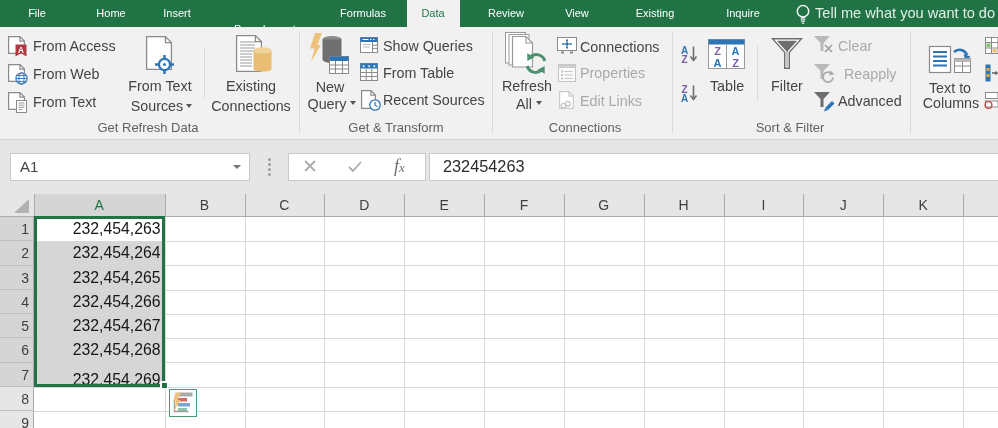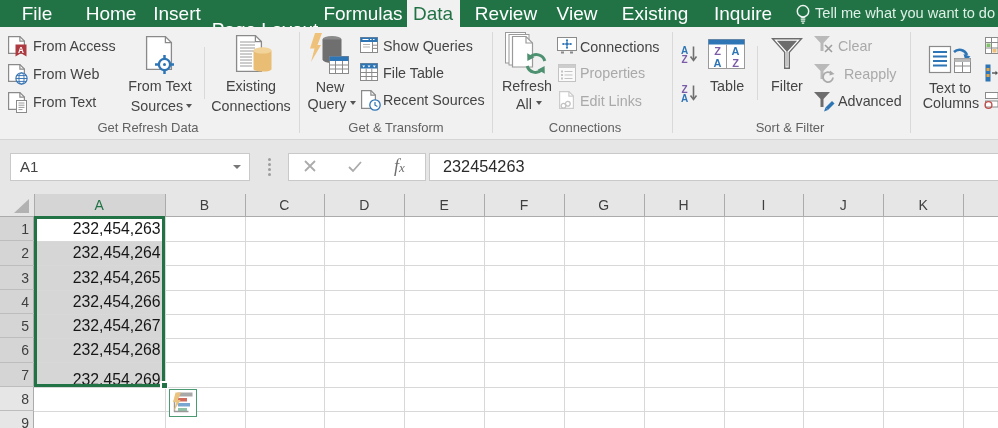--- a/index.html
+++ b/index.html
@@ -2,21 +2,21 @@
 <html><head><meta charset="utf-8"><style>
 html,body{margin:0;padding:0}
 body{width:998px;height:428px;overflow:hidden;position:relative;
  font-family:"Liberation Sans",sans-serif;background:#fff;
  -webkit-font-smoothing:antialiased}
 .ab{position:absolute}
 .lbl{font-size:14.3px;line-height:14px;color:#444;white-space:nowrap}
 .dis{color:#a9a9a9}
 .big{font-size:14.3px;line-height:14px;color:#444;white-space:nowrap;text-align:center;transform:translateX(-50%)}
 .glbl{font-size:13px;line-height:13px;color:#616161;white-space:nowrap;text-align:center;transform:translateX(-50%)}
-.tab{font-size:19px;line-height:27px;color:#fff;white-space:nowrap;transform:translateX(-50%)}
+.tab{font-size:11px;line-height:27px;color:#fff;white-space:nowrap;transform:translateX(-50%)}
 .sep{width:1px;background:#d9d9d9}
 .hl{font-size:14px;line-height:22px;color:#3f3f3f;text-align:center}
 .hlg{color:#217346}
 .rn{font-size:14px;line-height:24px;color:#3f3f3f;text-align:right}
 .cv{font-size:15.8px;line-height:24px;color:#171717;text-align:right;white-space:nowrap}
 svg{position:absolute;overflow:visible}
 </style></head><body>
 
 <div class="ab" style="left:0;top:0;width:998px;height:27px;background:#217346"></div>
 <div class="ab" style="left:407px;top:0;width:53px;height:27px;background:#f1f1f1"></div>
@@ -125,21 +125,21 @@
 </svg>
 <div class="ab lbl" style="left:383px;top:39px">Show Queries</div>
 <svg class="ab" width="18" height="18" viewBox="0 0 18 18" style="left:360px;top:63px">
 <rect x="0.5" y="0.5" width="17" height="17" fill="#fff" stroke="#8a8a8a"></rect>
 <rect x="0.5" y="0.5" width="17" height="5" fill="#2e75b6"></rect>
 <polygon points="2.2,2.4 5.2,2.4 3.7,4.6" fill="#fff"></polygon>
 <polygon points="7.5,2.4 10.5,2.4 9,4.6" fill="#fff"></polygon>
 <polygon points="12.8,2.4 15.8,2.4 14.3,4.6" fill="#fff"></polygon>
 <path d="M0.5 9.5 h17 M0.5 13.5 h17 M6.2 5.5 v12 M11.8 5.5 v12" stroke="#8a8a8a" fill="none"></path>
 </svg>
-<div class="ab lbl" style="left:383px;top:66px">File Table</div>
+<div class="ab lbl" style="left:383px;top:66px">From Table</div>
 <svg class="ab" width="15" height="19" viewBox="0 0 15 19" style="left:361px;top:90px">
     <path d="M0.6 0.6 h9.3 l4.5 4.5 v13.3 h-13.8 z" fill="#fff" stroke="#8a8a8a" stroke-width="1.2"></path>
     <path d="M9.9 0.6 v4.5 h4.5" fill="none" stroke="#8a8a8a" stroke-width="1.2"></path>
   </svg>
 <svg class="ab" width="12" height="12" viewBox="0 0 12 12" style="left:369px;top:99px">
 <circle cx="6" cy="6" r="5.2" fill="#fff" stroke="#2e75b6" stroke-width="1.3"></circle>
 <path d="M6 3 v3.2 l2.4 1.4" stroke="#2e75b6" stroke-width="1.2" fill="none"></path>
 </svg>
 <div class="ab lbl" style="left:383px;top:93px">Recent Sources</div>
 <svg class="ab" width="42" height="44" viewBox="0 0 42 44" style="left:505px;top:32px">

